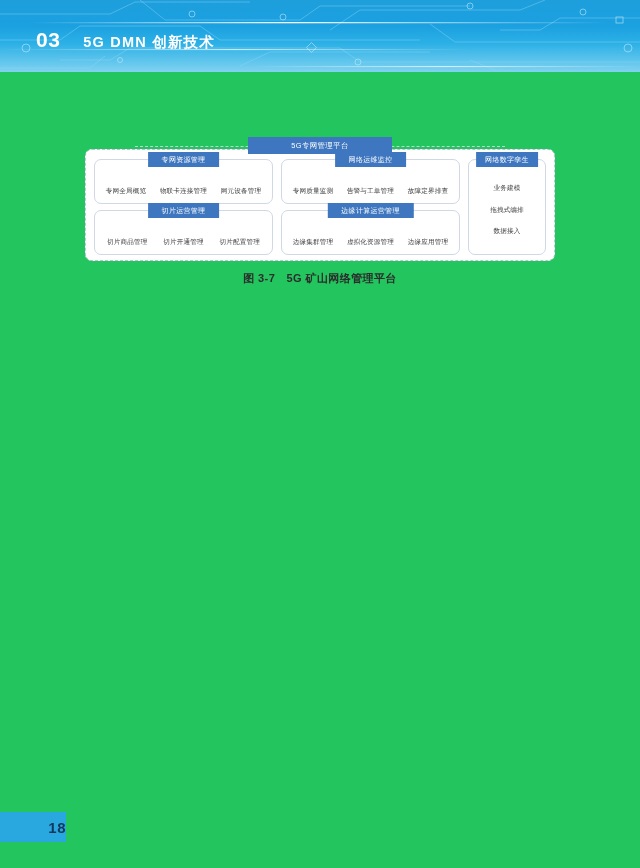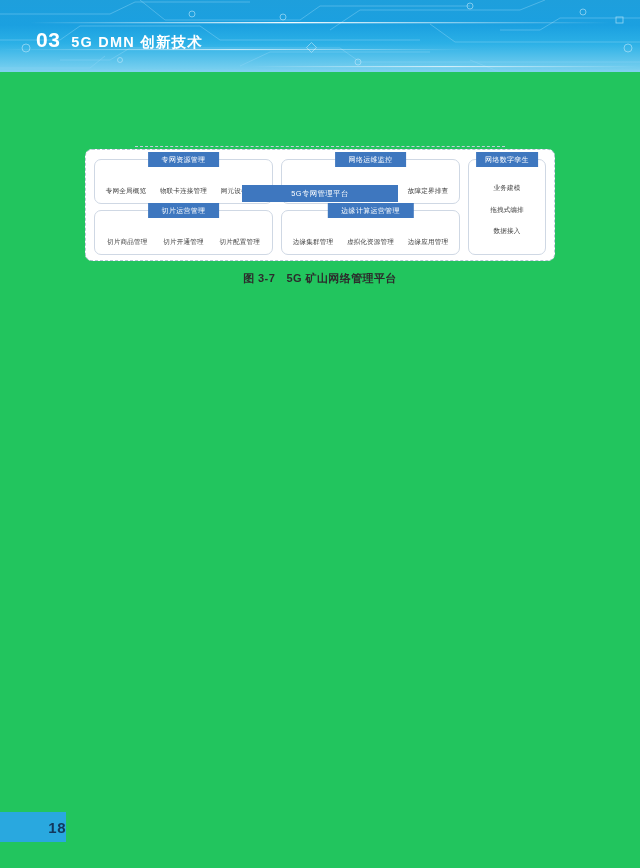--- a/index.html
+++ b/index.html
@@ -43,20 +43,21 @@
     color: #ffffff;
     letter-spacing: 0.5px;
     line-height: 1;
   }
   .banner-text {
     font-size: 14.5px;
     font-weight: bold;
     color: #ffffff;
     letter-spacing: 1.2px;
     line-height: 1;
+    margin-left: 12px;
   }
 
   
   .body-text {
     position: absolute;
     left: 68px;
     top: 86px;
     width: 500px;
     font-size: 11.6px;
     line-height: 1.95;
@@ -81,31 +82,30 @@
     height: 112px;
     border: 1px dashed #b9c6d6;
     border-radius: 7px;
     background: #ffffff;
   }
   .top-bar {
     position: absolute;
     left: 50%;
     transform: translateX(-50%);
     top: 0px;
-    width: 156px;
+    width: 144px;
     height: 17px;
     background: #3e77bf;
     color: #ffffff;
     font-size: 7.4px;
     display: flex;
     align-items: center;
     justify-content: center;
     letter-spacing: 0.4px;
     z-index: 5;
-    margin-top: 48px;
   }
   .connector-line {
     position: absolute;
     left: 55px;
     right: 55px;
     top: 8.5px;
     height: 1px;
     border-top: 1px dashed #c3cfdd;
     z-index: 1;
   }

